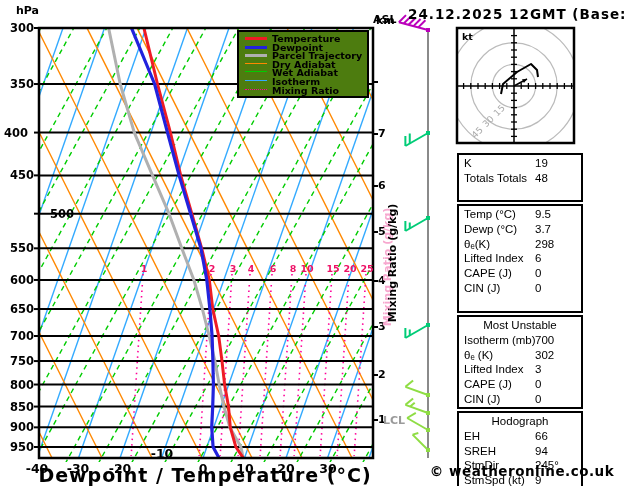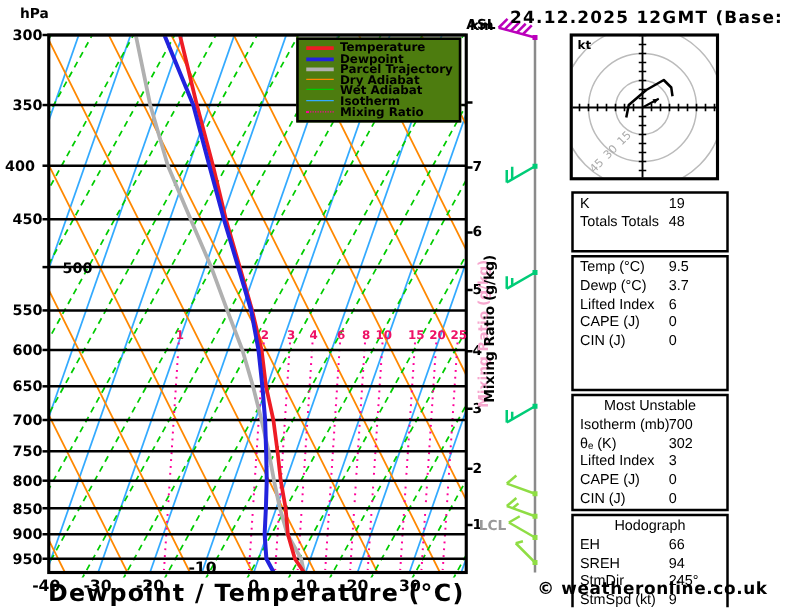--- a/index.html
+++ b/index.html
@@ -371,20 +371,24 @@
       <div class="statgrp" style="top:51px;width:126px;height:109px;padding-top:1px;">
         <div class="stat-row" style="">
           <div class="stat-label blk" style="">Temp (°C)</div>
           <div class="stat-value blk" style="">9.5</div>
         </div>
         <div class="stat-row" style="">
           <div class="stat-label blk" style="">Dewp (°C)</div>
           <div class="stat-value blk" style="">3.7</div>
         </div>
         <div class="stat-row" style="">
+          <div class="stat-label blk" style="">θₑ(K)</div>
+          <div class="stat-value blk" style="">298</div>
+        </div>
+        <div class="stat-row" style="">
           <div class="stat-label blk" style="">Lifted Index</div>
           <div class="stat-value blk" style="">6</div>
         </div>
         <div class="stat-row" style="">
           <div class="stat-label blk" style="">CAPE (J)</div>
           <div class="stat-value blk" style="">0</div>
         </div>
         <div class="stat-row" style="">
           <div class="stat-label blk" style="">CIN (J)</div>
           <div class="stat-value blk" style="">0</div>

